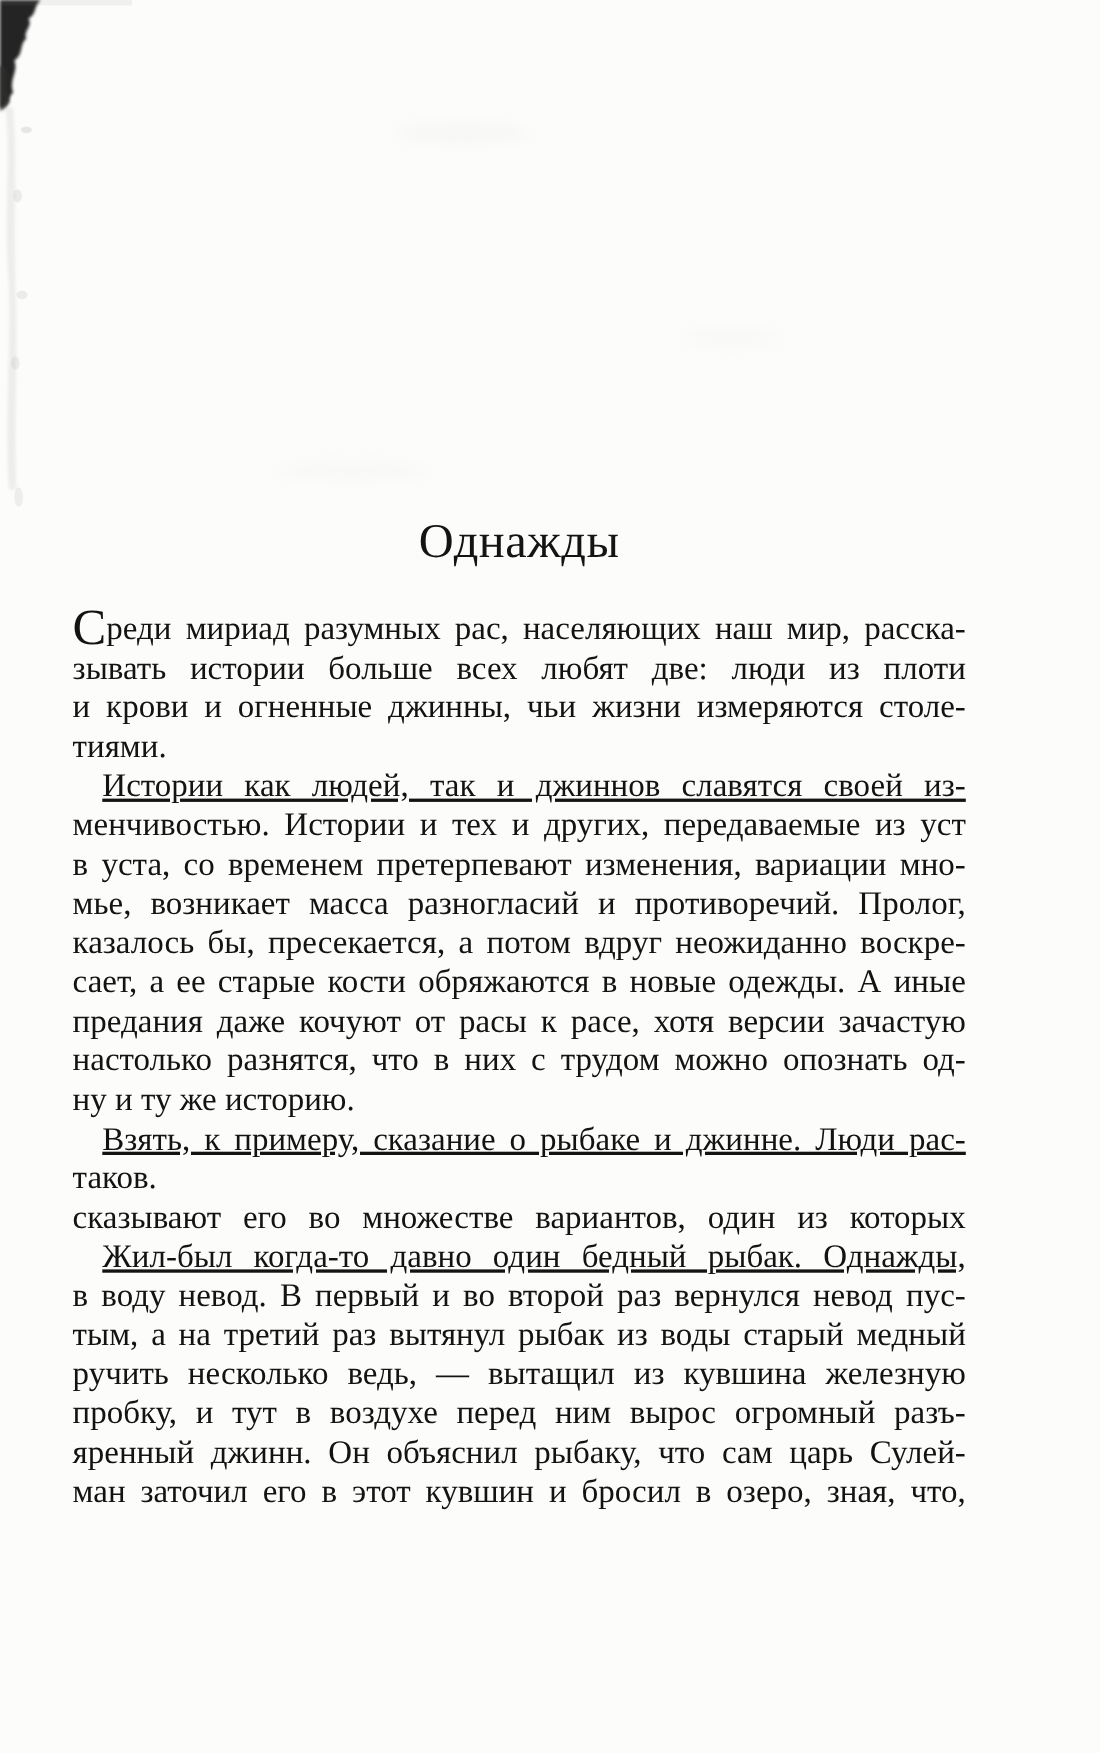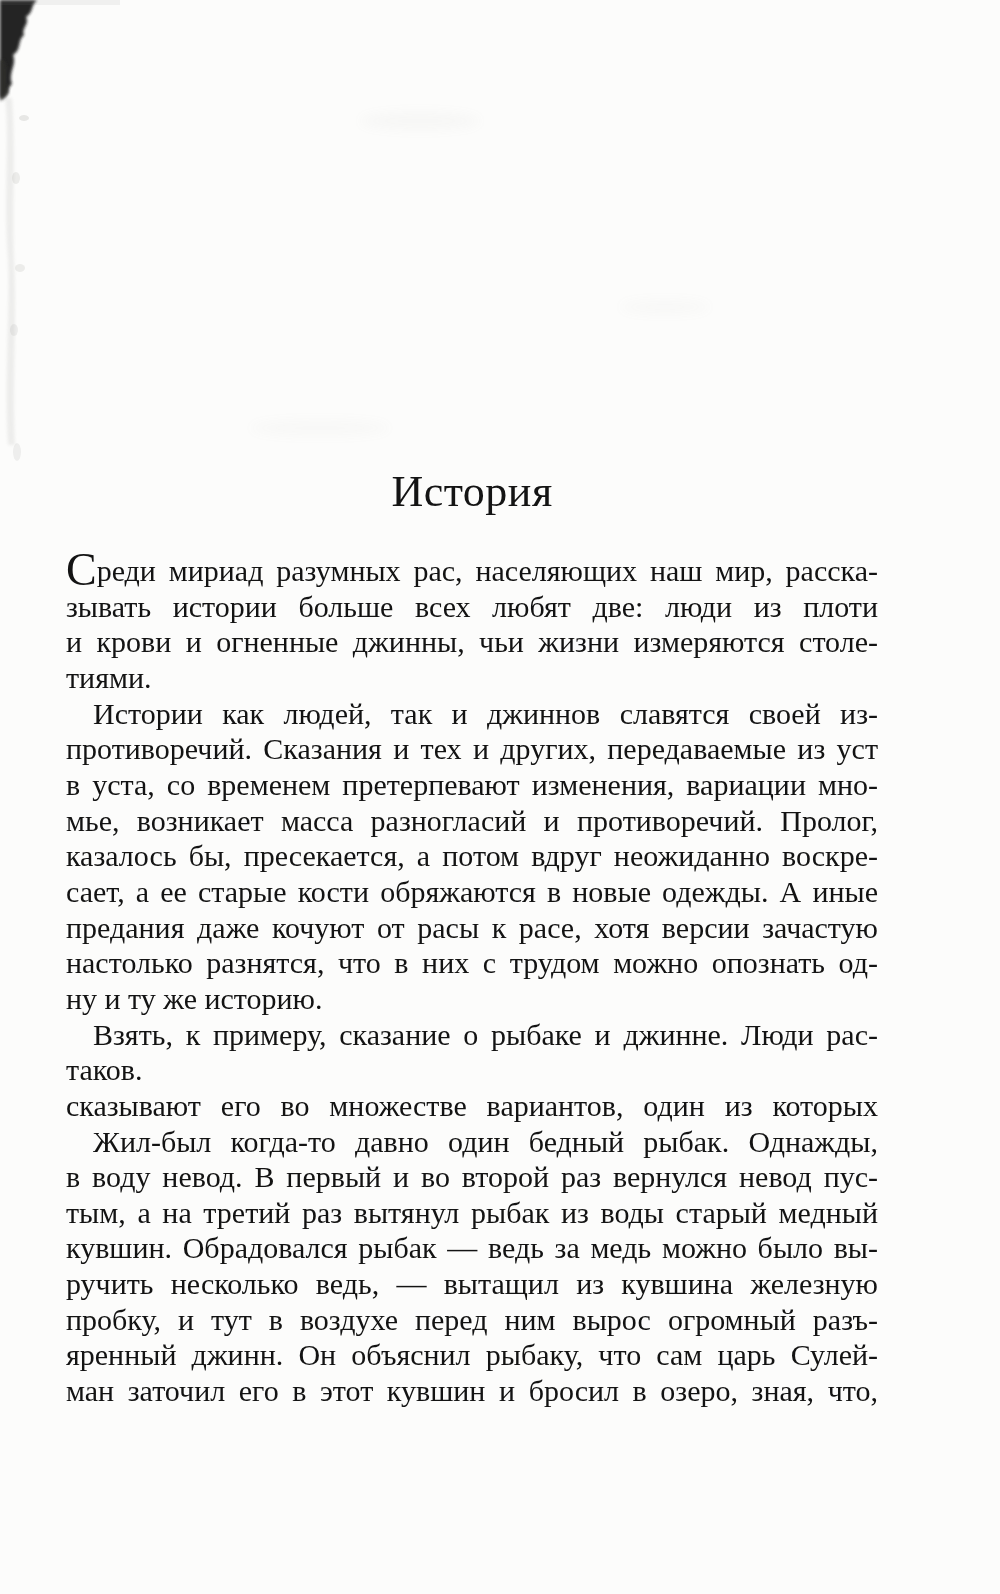--- a/index.html
+++ b/index.html
@@ -61,20 +61,21 @@
     text-align-last: justify;
     -moz-text-align-last: justify;
     white-space: normal;
   }
   .ln.end {
     text-align-last: left;
     -moz-text-align-last: left;
   }
   .ln.ind {
     text-indent: 27px;
+    text-decoration: underline;
   }
   .cap {
     font-size: 46px;
     line-height: 35.65px;
     position: relative;
     top: 4px;
   }
 </style>
 </head>
 <body>
@@ -99,54 +100,53 @@
     <ellipse cx="20" cy="268" rx="5" ry="4" fill="#7a7a76" opacity="0.12"></ellipse>
     <ellipse cx="14" cy="330" rx="4" ry="6" fill="#7a7a76" opacity="0.10"></ellipse>
     <ellipse cx="17" cy="452" rx="4" ry="9" fill="#7a7a76" opacity="0.10"></ellipse>
     <rect x="0" y="0" width="120" height="5" fill="#8d8d89" opacity="0.10"></rect>
   </svg>
 
   <div class="bleed-noise" style="left:360px; top:112px; width:120px; height:18px; opacity:0.05;"></div>
   <div class="bleed-noise" style="left:620px; top:300px; width:90px; height:14px; opacity:0.04;"></div>
   <div class="bleed-noise" style="left:250px; top:420px; width:140px; height:16px; opacity:0.04;"></div>
 
-  <h1 class="title">История</h1>
+  <h1 class="title">Однажды</h1>
 
   <div class="textblock">
 
     <div class="para">
       <div class="ln"><span class="cap">С</span><span>реди мириад разумных рас, населяющих наш мир, расска-</span></div>
       <div class="ln">зывать истории больше всех любят две: люди из плоти</div>
       <div class="ln">и крови и огненные джинны, чьи жизни измеряются столе-</div>
       <div class="ln end">тиями.</div>
     </div>
 
     <div class="para">
       <div class="ln ind">Истории как людей, так и джиннов славятся своей из-</div>
-      <div class="ln">противоречий. Сказания и тех и других, передаваемые из уст</div>
+      <div class="ln">менчивостью. Истории и тех и других, передаваемые из уст</div>
       <div class="ln">в уста, со временем претерпевают изменения, вариации мно-</div>
       <div class="ln">мье, возникает масса разногласий и противоречий. Пролог,</div>
       <div class="ln">казалось бы, пресекается, а потом вдруг неожиданно воскре-</div>
       <div class="ln">сает, а ее старые кости обряжаются в новые одежды. А иные</div>
       <div class="ln">предания даже кочуют от расы к расе, хотя версии зачастую</div>
       <div class="ln">настолько разнятся, что в них с трудом можно опознать од-</div>
       <div class="ln end">ну и ту же историю.</div>
     </div>
 
     <div class="para">
       <div class="ln ind">Взять, к примеру, сказание о рыбаке и джинне. Люди рас-</div>
       <div class="ln end">таков.</div>
       <div class="ln">сказывают его во множестве вариантов, один из которых</div>
     </div>
 
     <div class="para">
       <div class="ln ind">Жил-был когда-то давно один бедный рыбак. Однажды,</div>
       <div class="ln">в воду невод. В первый и во второй раз вернулся невод пус-</div>
       <div class="ln">тым, а на третий раз вытянул рыбак из воды старый медный</div>
-      <div class="ln">кувшин. Обрадовался рыбак — ведь за медь можно было вы-</div>
       <div class="ln">ручить несколько ведь, — вытащил из кувшина железную</div>
       <div class="ln">пробку, и тут в воздухе перед ним вырос огромный разъ-</div>
       <div class="ln">яренный джинн. Он объяснил рыбаку, что сам царь Сулей-</div>
       <div class="ln">ман заточил его в этот кувшин и бросил в озеро, зная, что,</div>
     </div>
 
   </div>
 </div>
 
 </body></html>

